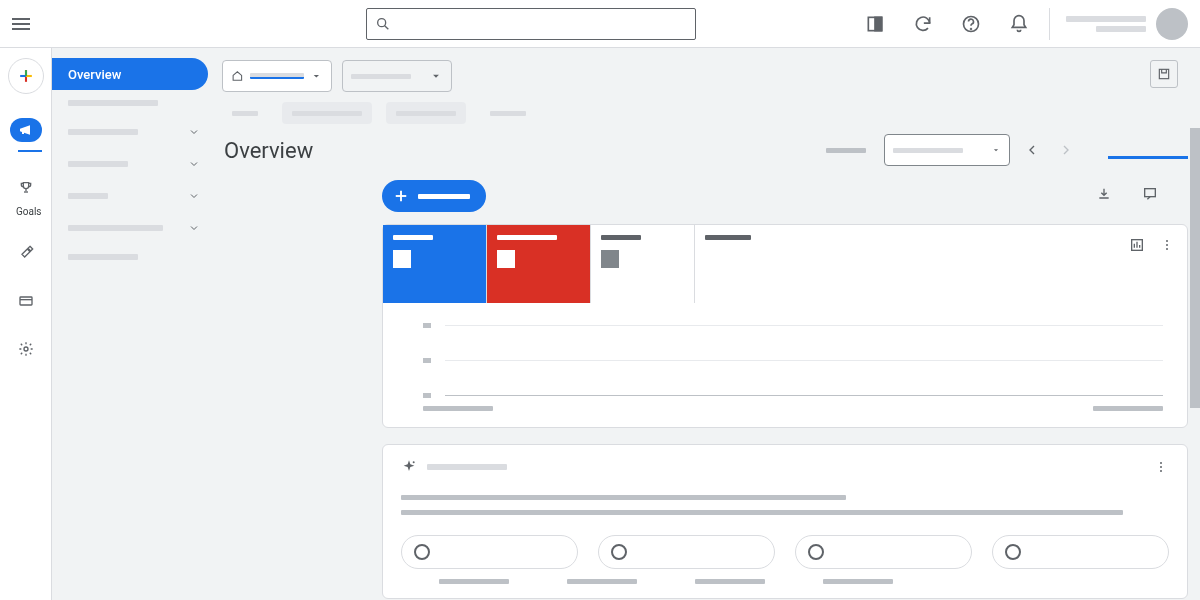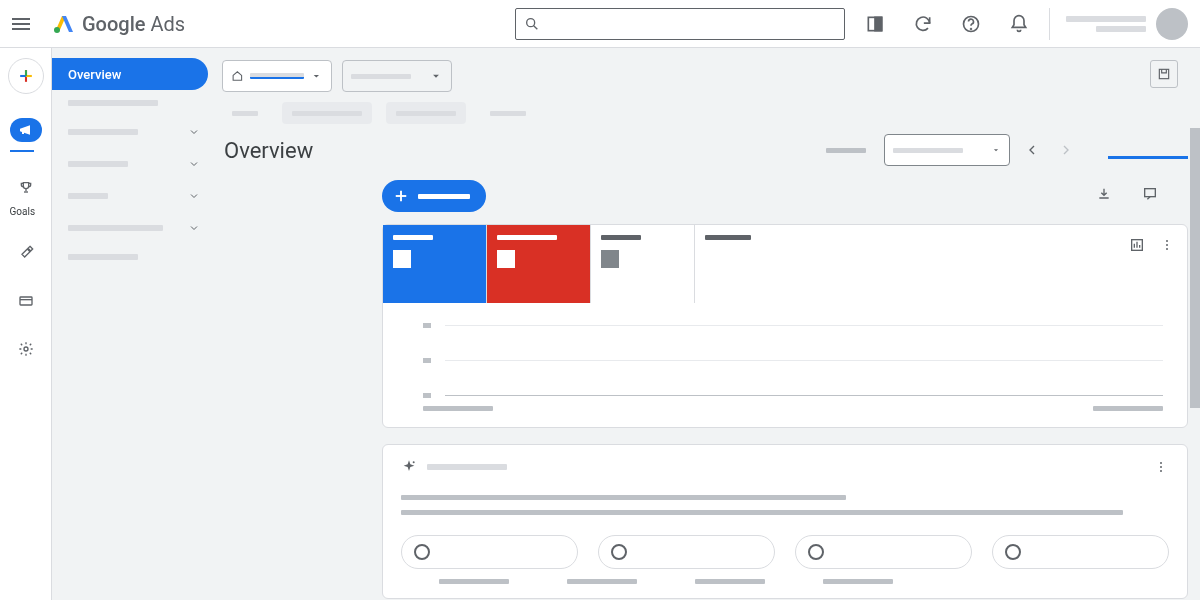--- a/index.html
+++ b/index.html
@@ -22,21 +22,21 @@
 .skel { background: #dadce0; border-radius: 1px; }
 .account-text .skel:first-child { width: 80px; height: 6px; }
 .account-text .skel:last-child { width: 50px; height: 6px; }
 .avatar { width: 32px; height: 32px; border-radius: 50%; background: #bdc1c6; }
 
 
 .layout { display: flex; height: calc(100% - 48px); }
 .rail { width: 52px; background: #fff; border-right: 1px solid #dadce0; display: flex; flex-direction: column; align-items: center; padding-top: 10px; gap: 24px; }
 .rail-plus { width: 36px; height: 36px; border-radius: 50%; border: 1px solid #dadce0; display: flex; align-items: center; justify-content: center; cursor: pointer; background: #fff; }
 .rail-plus svg { width: 20px; height: 20px; }
-.rail-item { display: flex; flex-direction: column; align-items: flex-start; gap: 6px; cursor: pointer; color: #5f6368; }
+.rail-item { display: flex; flex-direction: column; align-items: flex-end; gap: 6px; cursor: pointer; color: #5f6368; }
 .rail-item.active .rail-icon-inner { background: #1a73e8; color: #fff; }
 .rail-icon-inner { width: 32px; height: 24px; border-radius: 12px; display: flex; align-items: center; justify-content: center; }
 .rail-item .label { font-size: 10px; color: #3c4043; }
 .rail-item.active::after { content: ''; width: 24px; height: 2px; background: #1a73e8; margin-top: 2px; }
 
 
 .nav-panel { width: 160px; background: #f1f3f4; padding-top: 10px; }
 .nav-pill { margin: 0 4px 0 0; height: 32px; background: #1a73e8; color: #fff; border-radius: 0 20px 20px 0; display: flex; align-items: center; padding-left: 16px; font-size: 13px; font-weight: 500; }
 .nav-item { display: flex; align-items: center; justify-content: space-between; padding: 10px 12px 10px 16px; cursor: pointer; }
 .nav-item .skel { height: 6px; }
@@ -114,28 +114,20 @@
 .scroll-thumb { position: absolute; right: 0; top: 80px; width: 10px; height: 280px; background: #bdc1c6; border-radius: 0; }
 </style>
 </head>
 <body>
 
 <div class="header">
   <div class="menu-icon">
     <span></span>
       <span></span>
       <span></span>
-  </div>
-  <div class="logo-area">
-    <svg class="logo-a" viewBox="0 0 24 24">
-      <path d="M3 20 L10 4 L14 4 L7 20 Z" fill="#fbbc04"></path>
-      <path d="M14 4 L21 20 L17 20 L10 4 Z" fill="#4285f4"></path>
-      <circle cx="5" cy="18" r="3" fill="#34a853"></circle>
-    </svg>
-    <span class="logo-text"><span class="g">Google</span> <span>Ads</span></span>
   </div>
   <div class="search-box">
     <svg viewBox="0 0 24 24" fill="none" stroke="currentColor" stroke-width="2">
         <circle cx="10" cy="10" r="6"></circle>
         <line x1="20" y1="20" x2="14.5" y2="14.5"></line>
       </svg>
   </div>
   <div class="header-icons">
     <svg class="header-icon" viewBox="0 0 24 24" fill="none" stroke="currentColor" stroke-width="2">
         <rect x="4" y="4" width="16" height="16"></rect>

